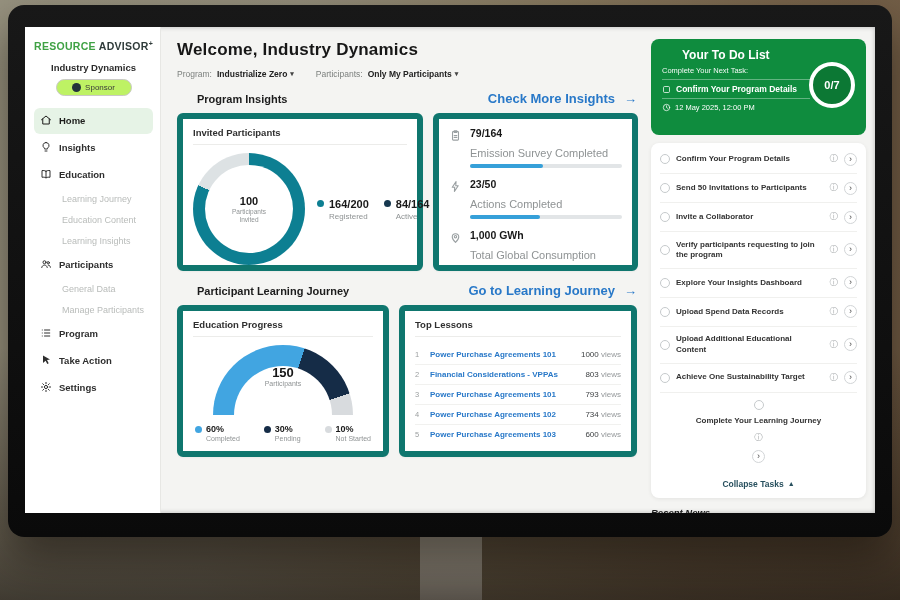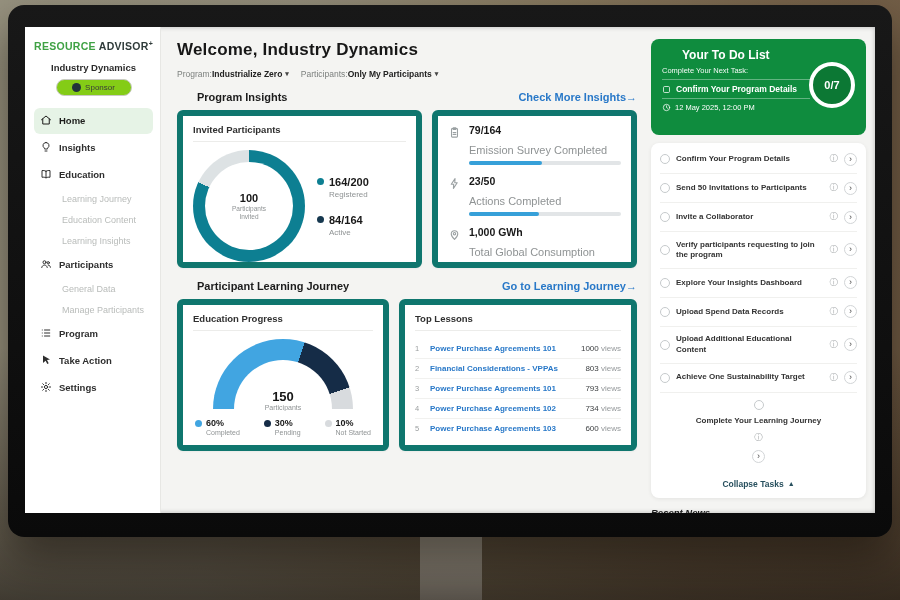--- a/index.html
+++ b/index.html
@@ -24,72 +24,72 @@
     background: #f4f4f2; display: flex; overflow: hidden; box-shadow: inset 0 0 5px rgba(0,0,0,.25); }
 
   
   .sidebar { width: 136px; background: #fff; border-right: 1px solid #e7e7e4; padding: 12px 7px 0 9px; flex: none; }
   .logo { font-size: 10.5px; font-weight: bold; letter-spacing: .3px; white-space: nowrap; }
   .logo .res { color: #3fa144; }
   .logo .adv { color: #2f3b3a; }
   .logo sup { font-size: 7px; }
   .org { text-align: center; font-size: 9.5px; font-weight: bold; color: #2b2b2b; margin-top: 10px; }
   .sponsor { display: flex; align-items: center; justify-content: center; gap: 4px; margin: 6px auto 12px;
-    width: 76px; border: 1px solid #c9c9c5; border-radius: 11px; padding: 3px 6px; font-size: 8px; color: #3a3a3a; background:#84cc16; cursor:pointer; }
+    width: 76px; border: 1px solid #c9c9c5; border-radius: 11px; padding: 3px 6px; font-size: 8px; color: #3a3a3a; background:#bef264; cursor:pointer; }
   .sponsor-dot { width: 9px; height: 9px; border-radius: 50%; background: #22333a; flex: none; }
   .nav-item { display: flex; align-items: center; gap: 7px; font-size: 9.5px; font-weight: bold; color: #2e2e2e;
     padding: 6px 6px; border-radius: 6px; margin-bottom: 1px; cursor: pointer; }
   .nav-item svg { width: 12px; height: 12px; flex: none; }
   .nav-item.active { background: #e6f3e6; color: #1d1d1b; }
   .nav-item.sub { padding: 5px 6px 5px 28px; font-size: 9px; color: #b9bcba; font-weight: normal; }
 
   
   .main { flex: 1; padding: 13px 12px 0 16px; min-width: 0; }
   .welcome { font-size: 17px; font-weight: bold; color: #171717; letter-spacing: .2px; }
-  .filters { display: flex; align-items: center; margin-top: 9px; font-size: 8.5px; color: #7d817f; }
+  .filters { display: flex; align-items: center; gap: 5px; margin-top: 9px; font-size: 8.5px; color: #7d817f; }
   .fvalue { display: flex; align-items: center; gap: 3px; font-weight: bold; color: #222; cursor: pointer; }
   .chev { font-size: 7px; color: #444; }
   .fgap { width: 12px; }
   .sec { display: flex; align-items: center; justify-content: space-between; margin-top: 12px; margin-bottom: 7px; padding-left: 20px; }
   .sec-title { font-size: 11px; font-weight: bold; color: #1c1c1c; }
-  .sec-link { font-size: 11px; font-weight: bold; color: #2878c8; display: flex; gap: 0; align-items: center; cursor: pointer; }
+  .sec-link { font-size: 13px; font-weight: bold; color: #2878c8; display: flex; gap: 9px; align-items: center; cursor: pointer; }
   .cards { display: flex; gap: 10px; }
   .card { background: #fff; border: 6px solid #0f766e; border-radius: 6px; padding: 8px 10px; box-shadow: 0 1px 2px rgba(0,0,0,.04); }
   .card-title { font-size: 9.5px; font-weight: bold; color: #303030; padding-bottom: 6px; border-bottom: 1px solid #ececea; margin-bottom: 8px; }
 
   .card-invited { width: 246px; height: 158px; }
   .invited-body { display: flex; align-items: center; gap: 12px; }
   .donut { position: relative; width: 112px; height: 112px; flex: none; }
   .donut-outer { position: absolute; inset: 0; border-radius: 50%; }
   .donut-outer-hole { position: absolute; inset: 13px; border-radius: 50%; background: #fff; }
   .donut-inner { position: absolute; inset: 17px; border-radius: 50%; }
   .donut-inner-hole { position: absolute; inset: 12px; border-radius: 50%; background: #fff;
     display: flex; flex-direction: column; align-items: center; justify-content: center; text-align: center; }
   .donut-value { font-size: 11px; font-weight: bold; color: #171717; }
   .donut-label { font-size: 6.5px; color: #8f9394; width: 44px; line-height: 1.2; margin-top: 1px; }
-  .dlegend { display: flex; flex-direction: column; gap: 15px; }
+  .dlegend { display: flex; flex-direction: row; gap: 15px; }
   .dlegend-top { display: flex; align-items: center; gap: 5px; }
   .dot { width: 7px; height: 7px; border-radius: 50%; flex: none; }
   .dlegend-value { font-size: 11px; font-weight: bold; color: #191919; }
   .dlegend-label { font-size: 8px; color: #8f9394; margin-left: 12px; margin-top: 2px; }
 
   .card-info { flex: 1; height: 158px; }
   .stat { display: flex; gap: 8px; margin-bottom: 10px; }
   .stat-ic { color: #9aa0a2; flex: none; margin-top: 1px; }
   .stat-ic svg { width: 13px; height: 13px; }
   .stat-value { font-size: 10.5px; font-weight: bold; color: #181818; }
   .stat-label { font-size: 11px; color: #8f9394; margin-top: 8px; }
   .pbar { width: 152px; height: 4px; border-radius: 2px; background: #e2e5e7; margin-top: 5px; }
   .pbar-fill { height: 100%; border-radius: 2px; }
 
   .card-edu { width: 212px; height: 152px; }
   .gauge { position: relative; width: 140px; height: 72px; margin: 4px auto 7px; overflow: hidden; }
   .gauge-arc { position: absolute; left: 0; top: 0; width: 140px; height: 140px; border-radius: 50%; }
   .gauge-hole { position: absolute; left: 21px; top: 21px; width: 98px; height: 98px; border-radius: 50%; background: #fff; }
-  .gauge-center { position: absolute; left: 0; right: 0; top: 50px; text-align: center; }
+  .gauge-center { position: absolute; left: 0; right: 0; top: 20px; text-align: center; }
   .gauge-value { font-size: 13px; font-weight: bold; color: #161616; }
   .gauge-label { font-size: 7px; color: #8f9394; }
   .elegend { display: flex; justify-content: space-between; padding: 0 2px; }
   .elegend-top { display: flex; align-items: center; gap: 4px; }
   .elegend-value { font-size: 9px; font-weight: bold; color: #191919; }
   .elegend-label { font-size: 7px; color: #8f9394; margin-left: 11px; margin-top: 1px; }
 
   .card-lessons { flex: 1; height: 152px; }
   .lesson { display: flex; align-items: center; gap: 7px; padding: 5px 0; border-bottom: 1px solid #f1f1ef; }
   .lesson:last-child { border-bottom: none; }

